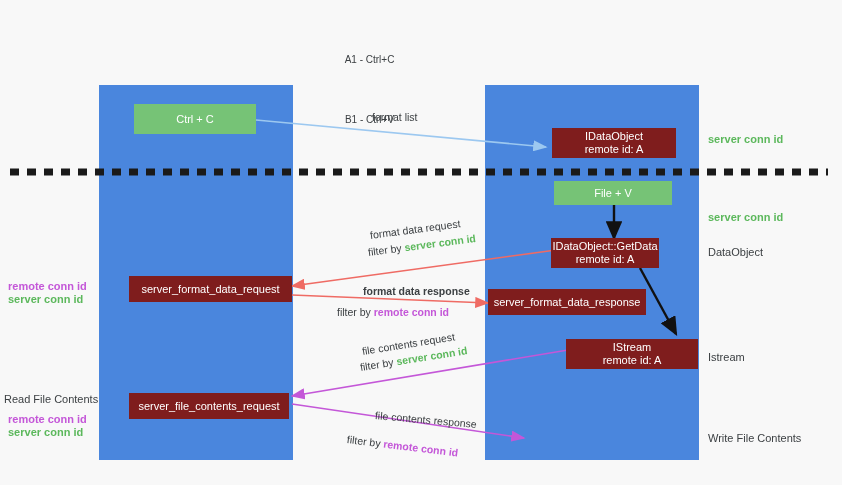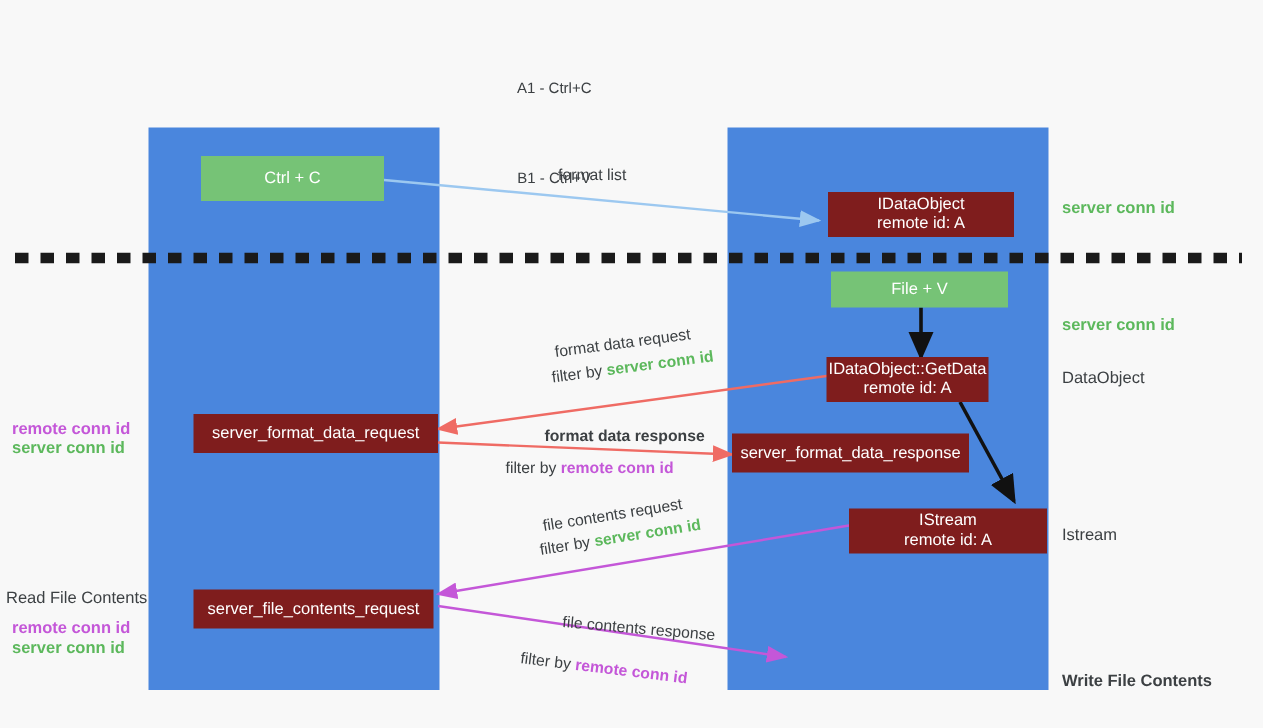--- a/index.html
+++ b/index.html
@@ -173,21 +173,21 @@
   </div>
   <div class="box orange" style="left:566px; top:339px; width:132px; height:30px;">
     <span>IStream</span>
     <span>remote id: A</span>
   </div>
 
   <div class="side-label green" style="left:708px; top:132px;">server conn id</div>
   <div class="side-label green" style="left:708px; top:210px;">server conn id</div>
   <div class="side-label dark" style="left:708px; top:245px;">DataObject</div>
   <div class="side-label dark" style="left:708px; top:350px;">Istream</div>
-  <div class="side-label dark" style="left:708px; top:447px;font-weight:bold;">Write File Contents</div>
+  <div class="side-label dark" style="left:708px; top:431px;">Write File Contents</div>
 
   <div class="side-label purple" style="left:8px; top:279px;">remote conn id</div>
   <div class="side-label green" style="left:8px; top:292px;">server conn id</div>
   <div class="side-label dark" style="left:4px; top:392px;">Read File Contents</div>
   <div class="side-label purple" style="left:8px; top:412px;">remote conn id</div>
   <div class="side-label green" style="left:8px; top:425px;">server conn id</div>
 
   <div class="edge-label" style="left:372px; top:110px;">format list</div>
 
   <div class="edge-label rot-up" style="left:370px; top:228px;">format data request</div>

